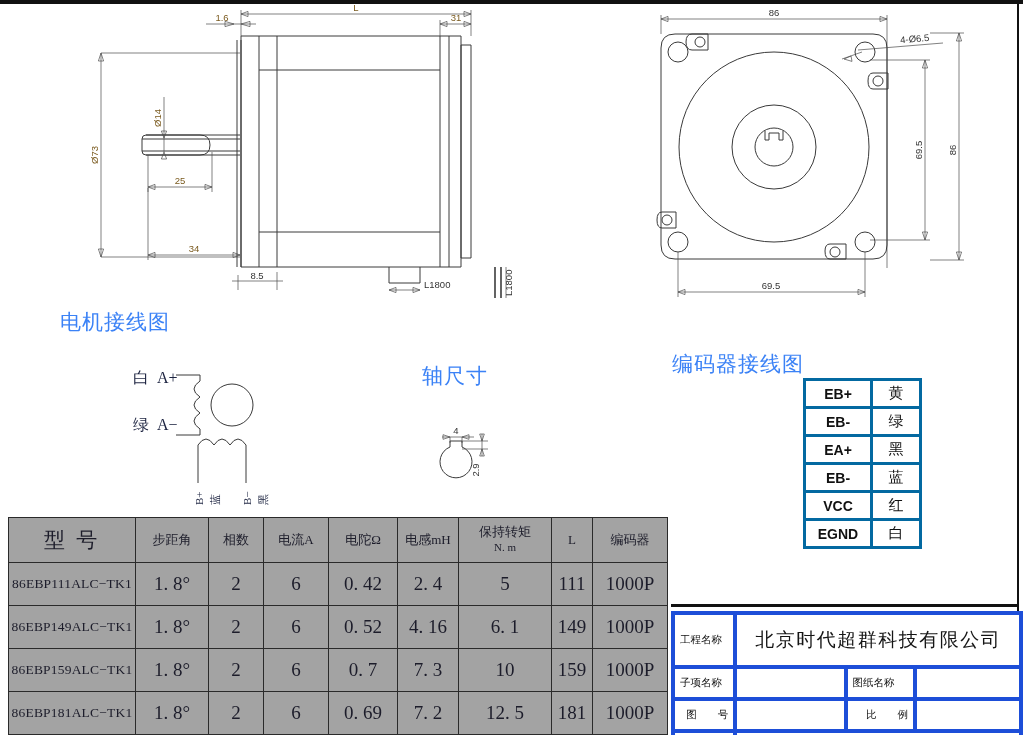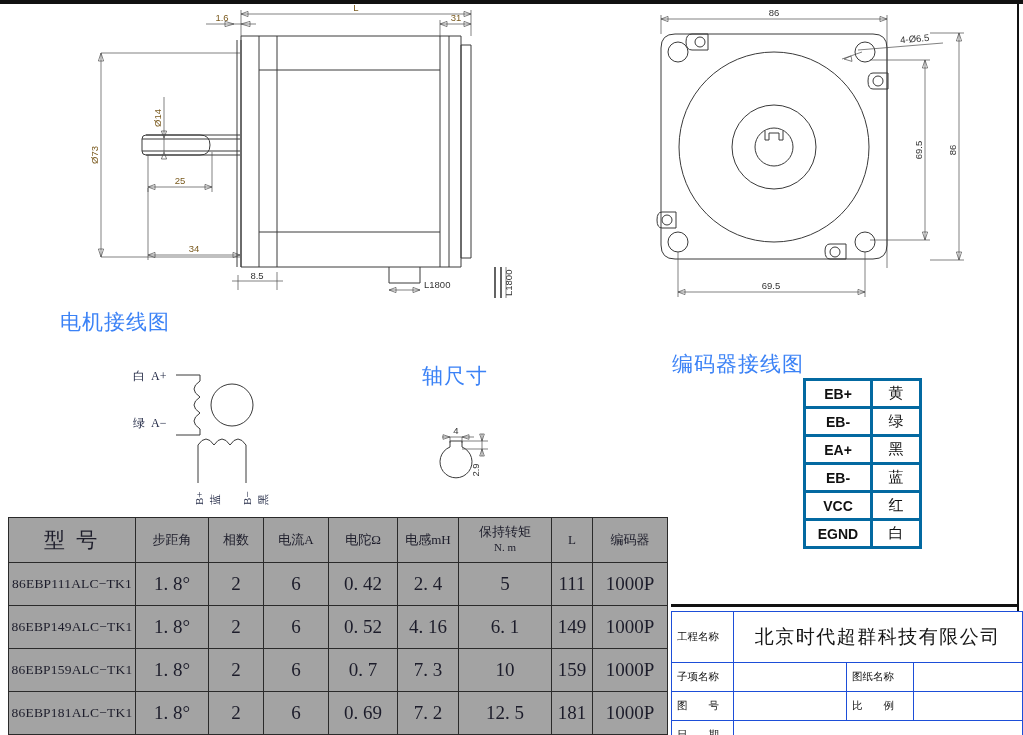--- a/index.html
+++ b/index.html
@@ -43,21 +43,21 @@
     font-family: Liberation Sans, sans-serif;
     font-size: 21px;
     color: #3b82f6;
     letter-spacing: 1px;
     white-space: nowrap;
   }
   
   .wlabel {
     position: absolute;
     font-family: "Liberation Serif", serif;
-    font-size: 12px;
+    font-size: 16px;
     color: #1c2340;
     white-space: nowrap;
   }
   .wlabel-rot {
     position: absolute;
     font-family: "Liberation Serif", serif;
     font-size: 11px;
     color: #1c2340;
     white-space: nowrap;
     transform: rotate(-90deg);
@@ -123,31 +123,31 @@
     color: #111;
   }
   
   table.titleblock {
     position: absolute;
     left: 671px; top: 611px;
     border-collapse: collapse;
     background: #fff;
   }
   table.titleblock td {
-    border: 1px solid #1d4ed8;
+    border: 4px solid #1d4ed8;
     height: 28px;
     font-family: Liberation Mono, monospace;
     font-size: 10.5px;
     color: #111;
     padding: 0 5px;
     white-space: nowrap;
   }
   table.titleblock td.lbl { width: 58px; text-align: left; letter-spacing: 0px; }
   table.titleblock td.lbl-sp {
-    width: 58px; text-align: left;
+    width: 58px; text-align: right;
   }
   table.titleblock td.company {
     text-align: center;
     font-size: 19px;
     letter-spacing: 1.5px;
     height: 50px;
     color: #151515;
   }
   table.titleblock td.val { }
   .tb-rule {

